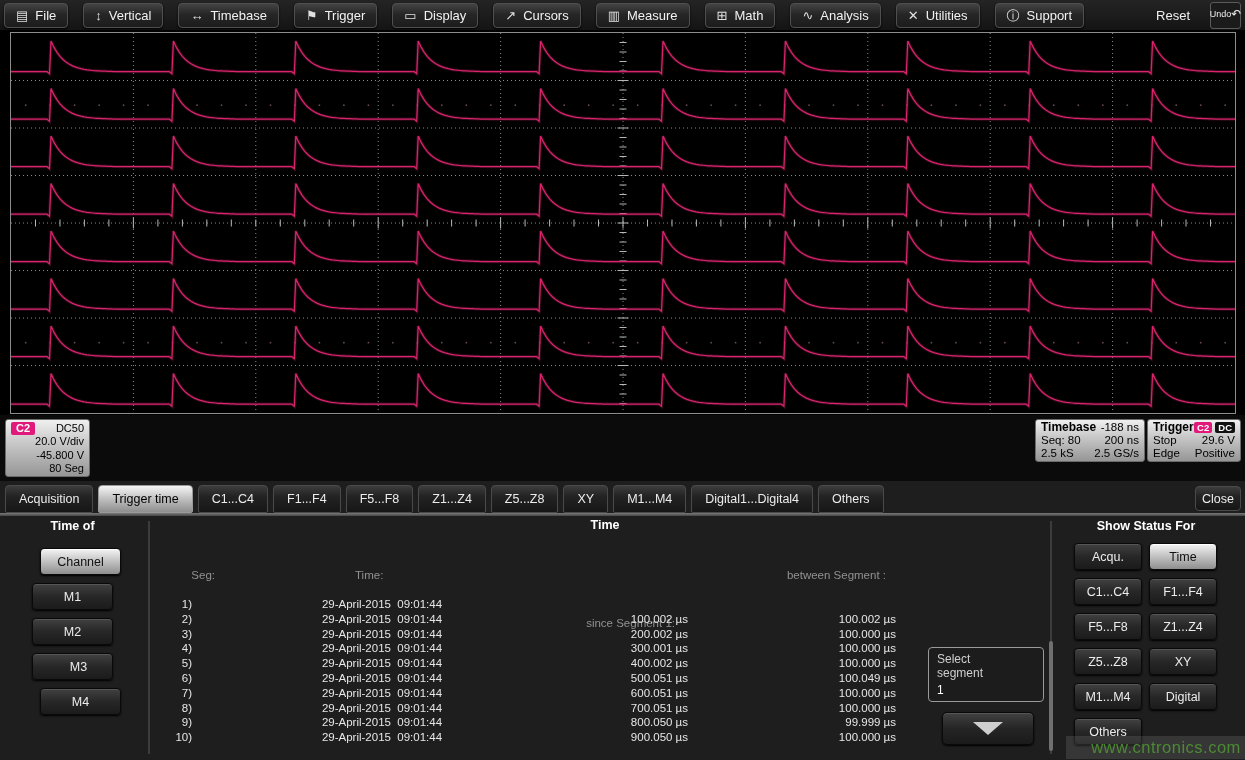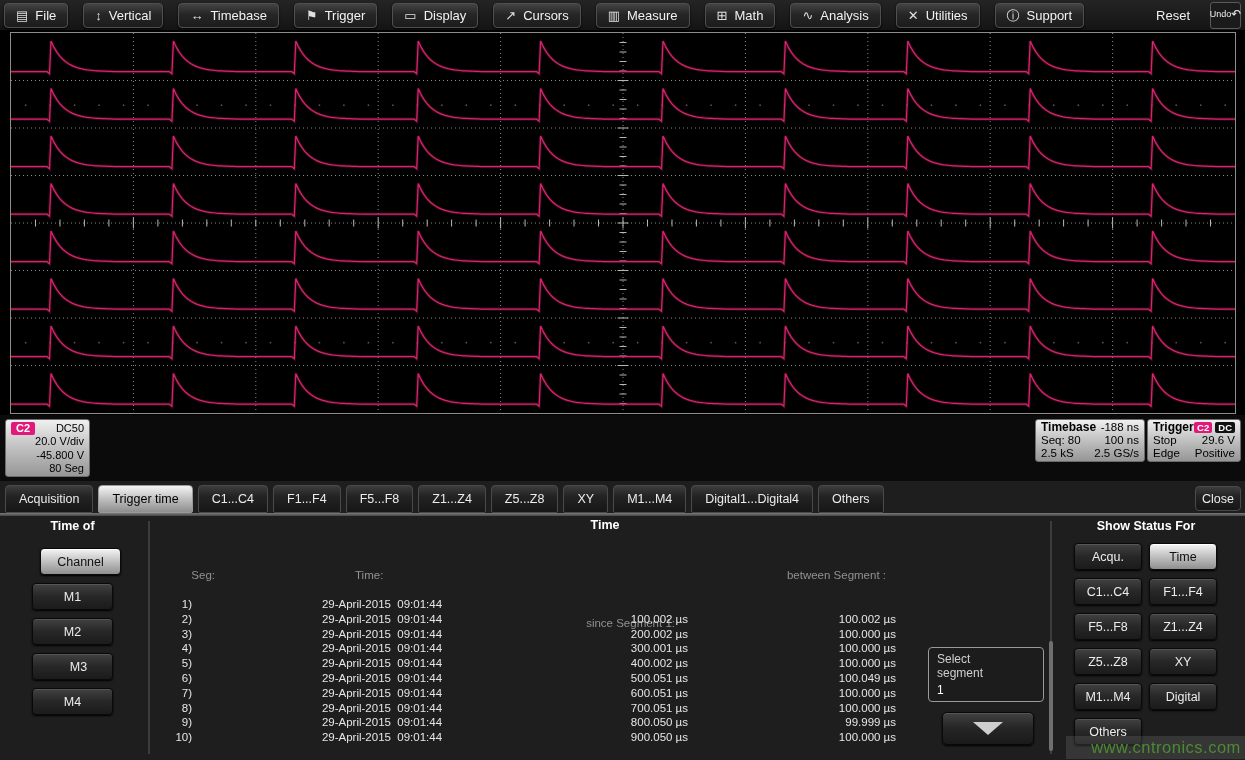--- a/index.html
+++ b/index.html
@@ -414,21 +414,21 @@
       <div class="chan-line">80 Seg</div>
     </div>
 
     <div class="metal-box tb-box">
       <div class="mrow">
         <span class="mlabel">Timebase</span>
         <span>-188 ns</span>
       </div>
       <div class="mrow">
         <span>Seq: 80</span>
-        <span>100 ns</span>
+        <span>200 ns</span>
       </div>
       <div class="mrow">
         <span>2.5 kS</span>
         <span>2.5 GS/s</span>
       </div>
     </div>
 
     <div class="metal-box trg-box">
       <div class="mrow">
         <span class="mlabel">Trigger</span>
@@ -464,21 +464,21 @@
       </div>
     <div class="close-btn">Close</div>
     <div class="tabs-divider"></div>
 
     <div class="sec-title t-timeof">Time of</div>
     <div class="timeof-wrap">
         <div class="dlg-btn selected" style="top: 0px; left: 8px;">Channel</div>
         <div class="dlg-btn" style="top: 35px; left: 0px;">M1</div>
         <div class="dlg-btn" style="top: 70px; left: 0px;">M2</div>
         <div class="dlg-btn" style="top: 105px; left: 0px; padding-left: 12px;">M3</div>
-        <div class="dlg-btn" style="top: 140px; left: 0px;">M4</div>
+        <div class="dlg-btn" style="top: 140px; left: 8px;">M4</div>
       </div>
 
     <div class="vdivider vd-left"></div>
 
     <div class="sec-title t-time">Time</div>
     <div class="tbl-hdr">
       <span class="h-seg">Seg:</span>
       <span class="h-time">Time:</span>
       <span class="h-since">since Segment 1:</span>
       <span class="h-between">between Segment :</span>

